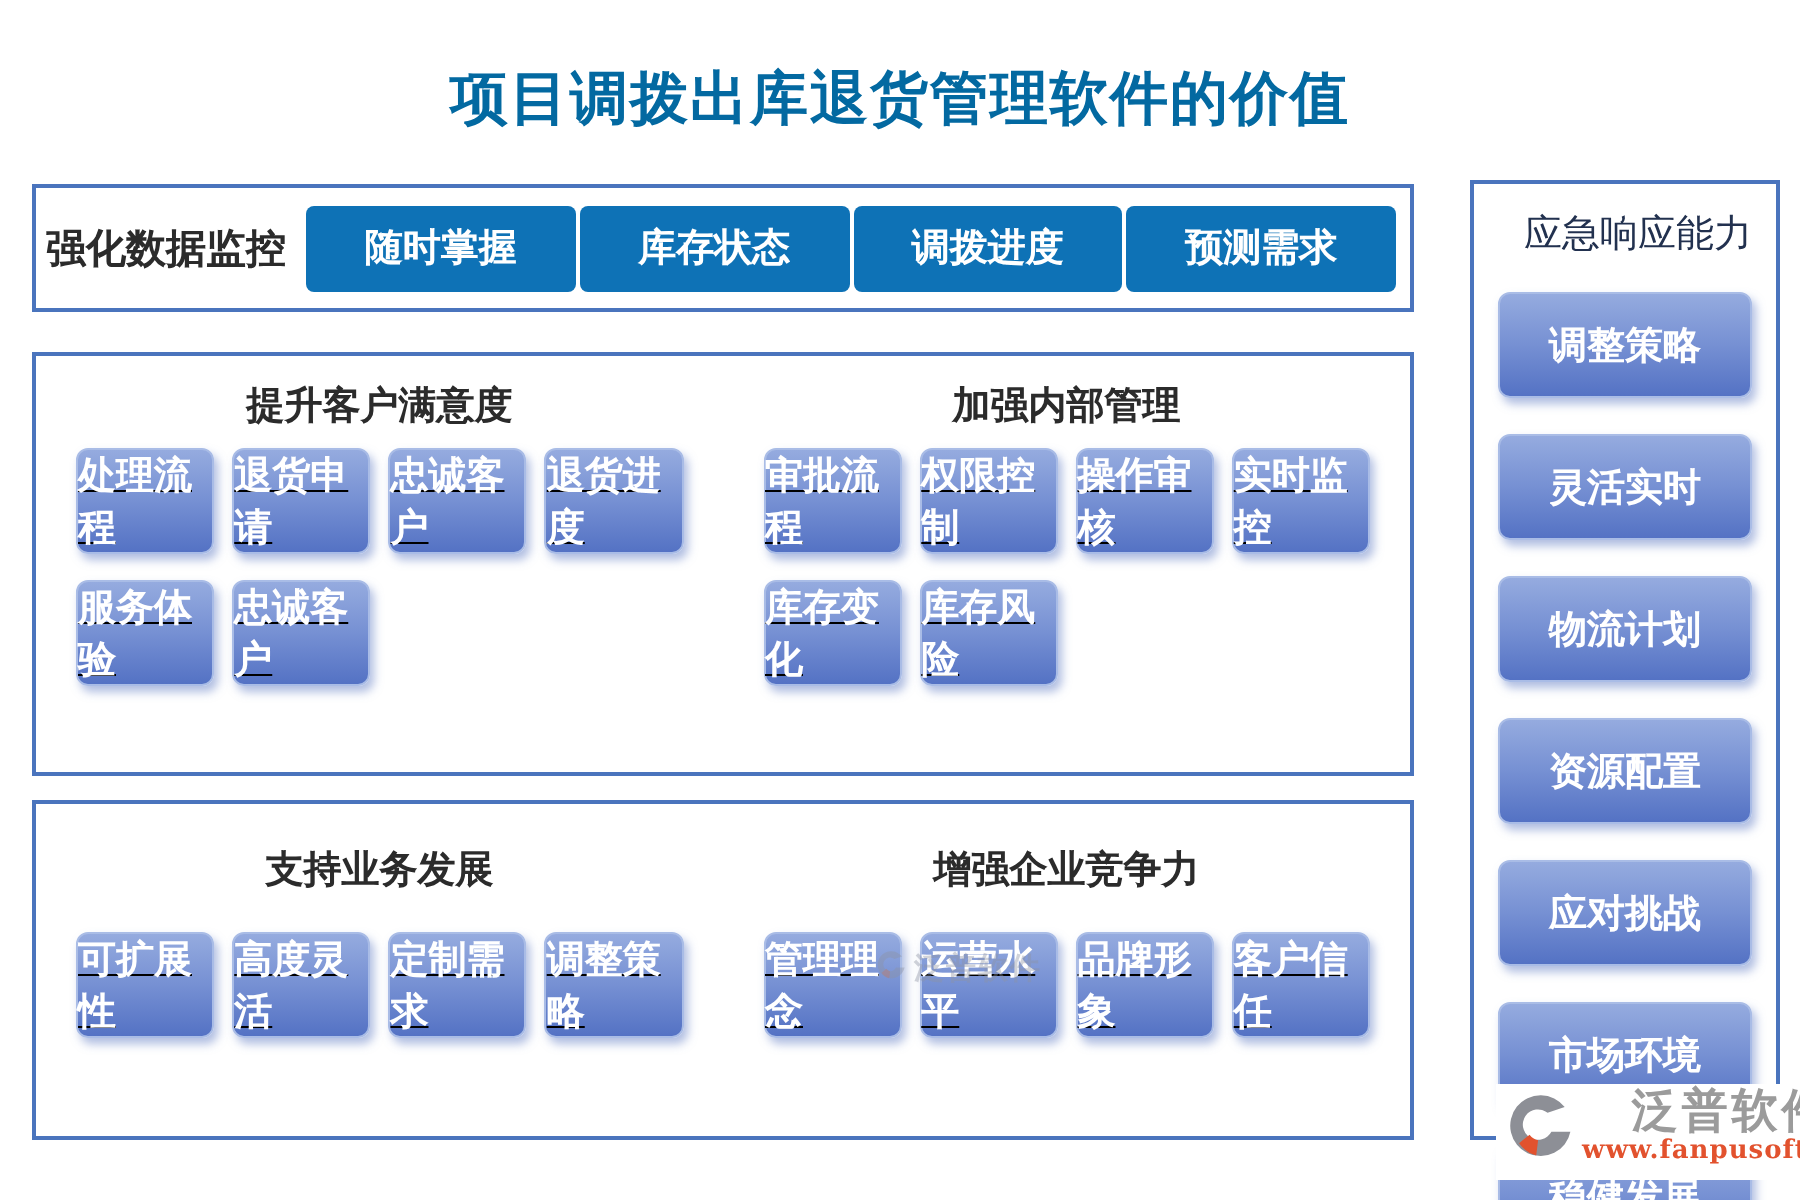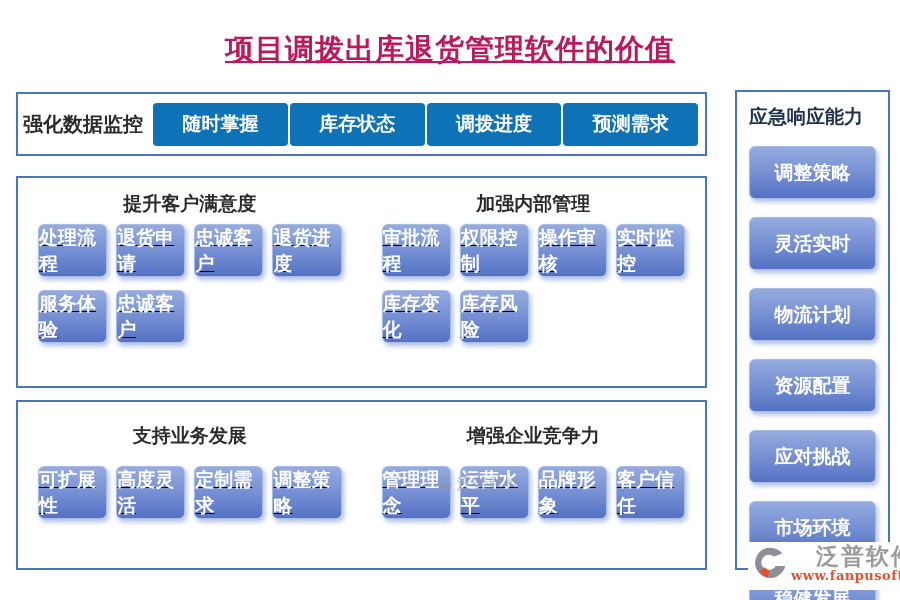--- a/index.html
+++ b/index.html
@@ -1,21 +1,21 @@
 <!DOCTYPE html>
 <html><head>
 <meta charset="utf-8">
 <style>
   * { margin:0; padding:0; box-sizing:border-box; }
   html,body { width:900px; height:600px; background:#fff;
     font-family:"DejaVu Serif","Liberation Serif",serif; }
   .stage { position:relative; width:900px; height:600px; background:#fff; overflow:hidden; }
 
   .title { position:absolute; top:30px; left:0; width:900px; text-align:center;
-    font-size:29px; font-weight:bold; color:#be185d; letter-spacing:1px;text-decoration:underline; }
+    font-size:29px; font-weight:bold; color:#0369a1; letter-spacing:1px; }
 
   .box { position:absolute; border:2px solid #4a74bd; background:#fff; }
 
   
   .top-box { left:16px; top:92px; width:691px; height:64px;
     display:flex; align-items:center; padding:0 7px 0 5px; }
   .top-label { font-size:20px; font-weight:bold; color:#2b2b2b; white-space:nowrap; margin-right:10px; }
   .top-buttons { flex:1; display:flex; gap:2px; }
   .btn-dark { flex:1; height:43px; background:#0e72b6; color:#fff;
     display:flex; align-items:center; justify-content:center;
@@ -30,21 +30,21 @@
   .bottom-box .group-grid { margin-top:18px; gap:12px 9px; }
 
   .btn-light { height:53px; border-radius:6px; border:1px solid #a9bce6;
     background:linear-gradient(180deg,#95abdf 0%,#7690d3 50%,#5472c4 100%);
     color:#fff; font-size:19px; font-weight:bold;
     display:flex; align-items:center; justify-content:center;
     box-shadow:2px 3px 5px rgba(109,135,200,0.55); cursor:pointer; }
 
   
   .sidebar { left:735px; top:90px; width:155px; height:480px; padding:12px 12px 0; }
-  .sidebar-header { text-align:left; font-size:19px; font-weight:bold; color:#22314f; margin-bottom:16px; }
+  .sidebar-header { text-align:right; font-size:19px; font-weight:normal; color:#22314f; margin-bottom:16px; }
   .sidebar .btn-light { margin-bottom:18px; }
 
   
   .watermark { position:absolute; left:437px; top:474px; display:flex; align-items:center; gap:3px;
     opacity:0.4; z-index:3; pointer-events:none; }
   .watermark .wm-text { font-size:15px; font-weight:bold; color:#8d93a3; letter-spacing:1px; }
 
   
   .logo { position:absolute; left:748px; top:542px; z-index:4; background:#fff;
     display:flex; align-items:flex-start; gap:2px; padding:2px 3px; }

